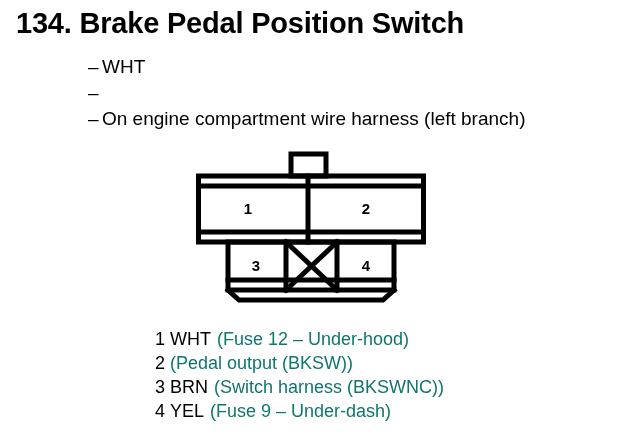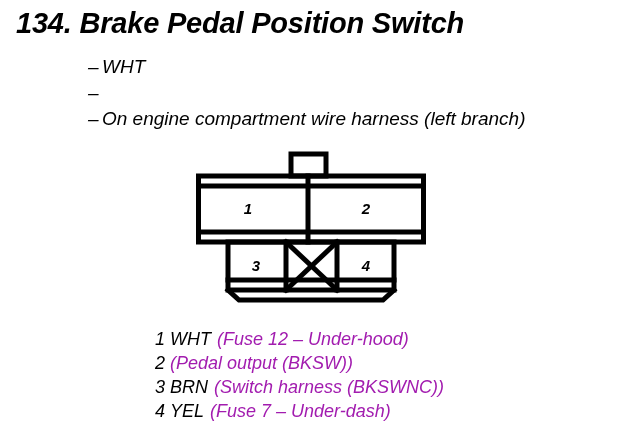--- a/index.html
+++ b/index.html
@@ -13,21 +13,20 @@
     font-family: "Liberation Sans", sans-serif;
     color: #000000;
     overflow: hidden;
     position: relative;
   }
 
   #page {
     position: relative;
     width: 622px;
     height: 323px;
-    font-style: italic;
   }
 
   
   .title {
     position: absolute;
     left: 16px;
     top: 6px;
     font-size: 29px;
     font-weight: bold;
     letter-spacing: -0.2px;
@@ -89,21 +88,21 @@
   .legend-num {
     flex: 0 0 15px;
     text-align: left;
   }
   .legend-color {
     color: #000000;
     margin-right: 6px;
     white-space: nowrap;
   }
   .legend-desc {
-    color: #a21caf;
+    color: #0f766e;
     white-space: nowrap;
   }
 </style>
 </head>
 <body>
 
 <div id="page">
 
   <div class="title">134. Brake Pedal Position Switch</div>
 
@@ -168,17 +167,17 @@
       <span class="legend-desc">(Pedal output (BKSW))</span>
     </div>
     <div class="legend-row">
       <span class="legend-num">3</span>
       <span class="legend-color">BRN</span>
       <span class="legend-desc">(Switch harness (BKSWNC))</span>
     </div>
     <div class="legend-row">
       <span class="legend-num">4</span>
       <span class="legend-color">YEL</span>
-      <span class="legend-desc">(Fuse 7 – Under-dash)</span>
+      <span class="legend-desc">(Fuse 9 – Under-dash)</span>
     </div>
   </div>
 
 </div>
 
 </body></html>

